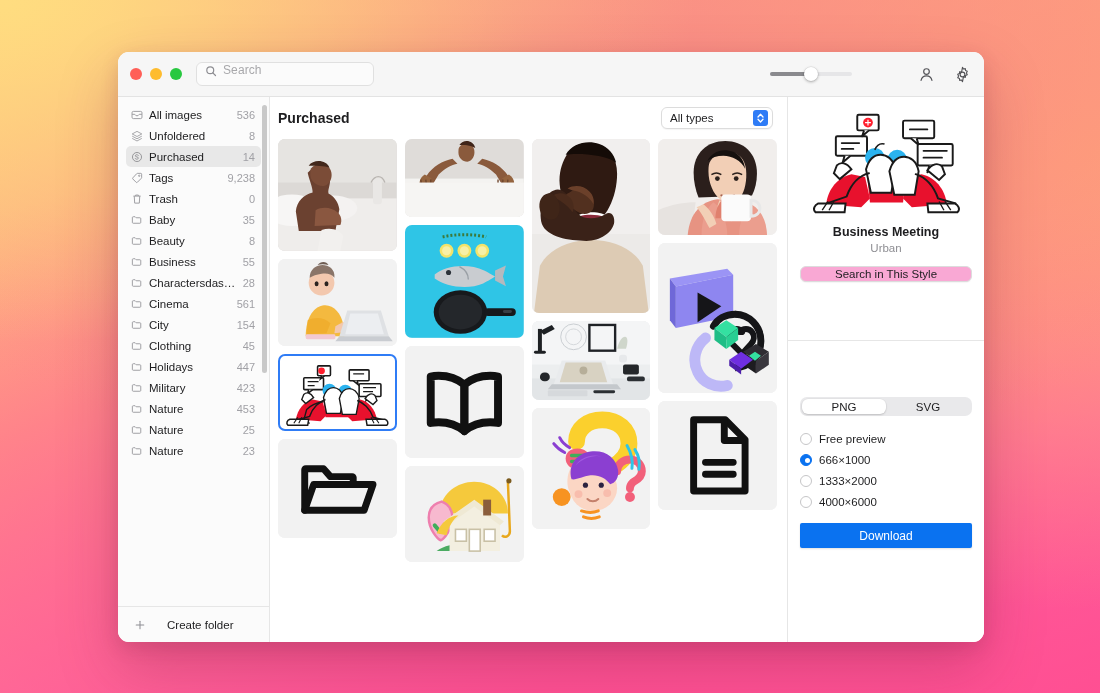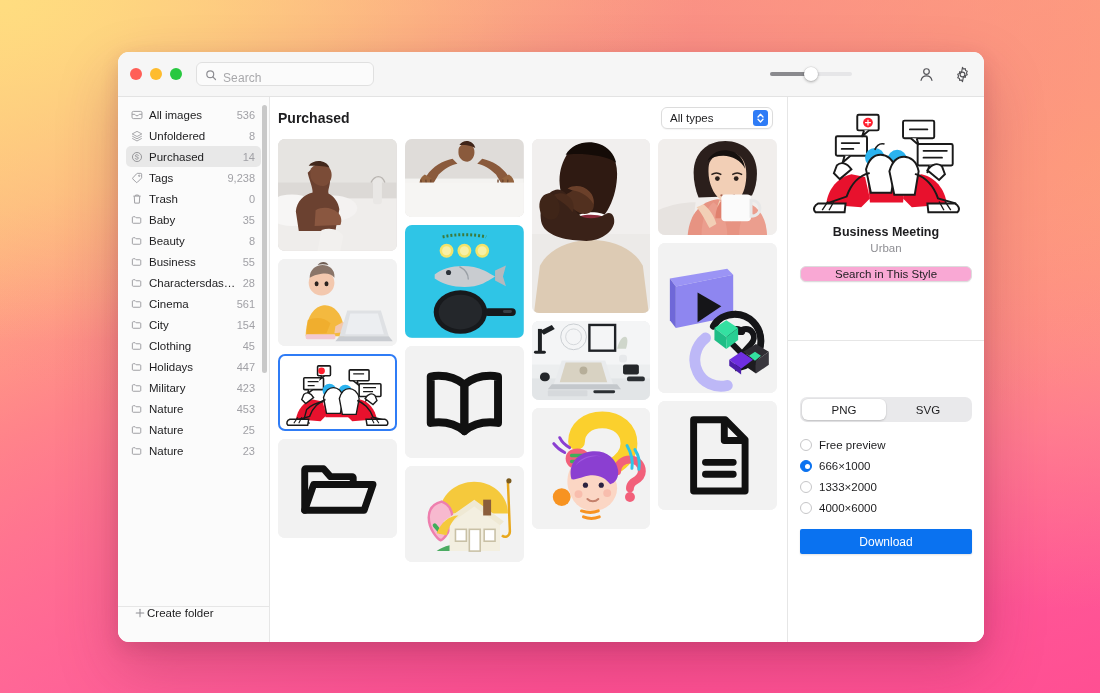--- a/index.html
+++ b/index.html
@@ -44,21 +44,21 @@
   .dot { width: 12px; height: 12px; border-radius: 50%; }
   .dot.red    { background: #ff5f57; }
   .dot.yellow { background: #febc2e; }
   .dot.green  { background: #28c840; }
 
   .searchbox {
     width: 178px; height: 24px;
     background: #fbfbfb;
     border: 1px solid #e0e0e0;
     border-radius: 6px;
-    display: flex; align-items: flex-end;
+    display: flex; align-items: flex-start;
     padding: 0 8px; gap: 6px;
   }
   .searchbox .ph { font-size: 12px; color: #a8a8ab; letter-spacing: .1px; }
 
   .segmented {
     position: absolute; left: 50%; transform: translateX(-50%);
     display: flex; align-items: center;
     background: #e9e9eb;
     border-radius: 7px;
     height: 25px;
@@ -116,21 +116,21 @@
   .sb-ico { width: 12px; height: 12px; flex: 0 0 12px; color: #8e8e93; display:flex; align-items:center; justify-content:center; }
   .sb-label { flex: 1; overflow: hidden; text-overflow: ellipsis; white-space: nowrap; }
   .sb-count { font-size: 11px; color: #a1a1a6; flex: 0 0 auto; }
 
   .sb-track { position: absolute; right: 2px; top: 8px; width: 5px; height: 268px;
               border-radius: 3px; background: #c9c9c9; }
 
   .sb-footer {
     height: 36px; flex: 0 0 36px;
     border-top: 1px solid #e6e6e6;
-    display: flex; gap: 1px;
+    display: flex; align-items: center; gap: 21px;
     padding-left: 16px;
     font-size: 11.5px; color: #1d1d1f;
   }
   .plus { width: 12px; height: 12px; color: #8e8e93; display:flex; align-items:center; justify-content:center; }
 
   
   .main { flex: 1; min-width: 0; display: flex; flex-direction: column; background: #fff; border-right: 1px solid #e6e6e6; }
   .main-head { height: 42px; flex: 0 0 42px; display: flex; align-items: center; padding: 0 14px 0 8px; }
   .main-title { font-size: 14px; font-weight: bold; color: #1d1d1f; }
   .types {
@@ -175,21 +175,21 @@
   .btn-style {
     margin-top: 12px; width: 100%; height: 16px;
     border: 1px solid #dcdcdc; border-radius: 6px; background: #f9a8d4;
     box-shadow: 0 1px 1px rgba(0,0,0,.04);
     display: flex; align-items: center; justify-content: center;
     font-size: 11.5px; color: #1d1d1f;
   }
   .insp-div { height: 1px; background: #e6e6e6; }
   .insp-bot { padding: 12px; }
   .fmt {
-    display: flex; background: #e9e9eb; border-radius: 7px; padding: 2px; height: 25px;
+    display: flex; background: #e9e9eb; border-radius: 7px; padding: 2px; height: 19px;
   }
   .fmt div {
     flex: 1; display: flex; align-items: center; justify-content: center;
     font-size: 11.5px; color: #1d1d1f; border-radius: 6px;
   }
   .fmt div.active { background: #fff; box-shadow: 0 1px 2px rgba(0,0,0,.16), 0 0 0 .5px rgba(0,0,0,.04); }
 
   .radios { margin-top: 12px; }
   .radio { display: flex; align-items: center; gap: 7px; height: 21px; font-size: 11.5px; color: #1d1d1f; }
   .rb { width: 12px; height: 12px; border-radius: 50%; border: 1px solid #c6c6c8; background: #fff; flex: 0 0 12px; }

